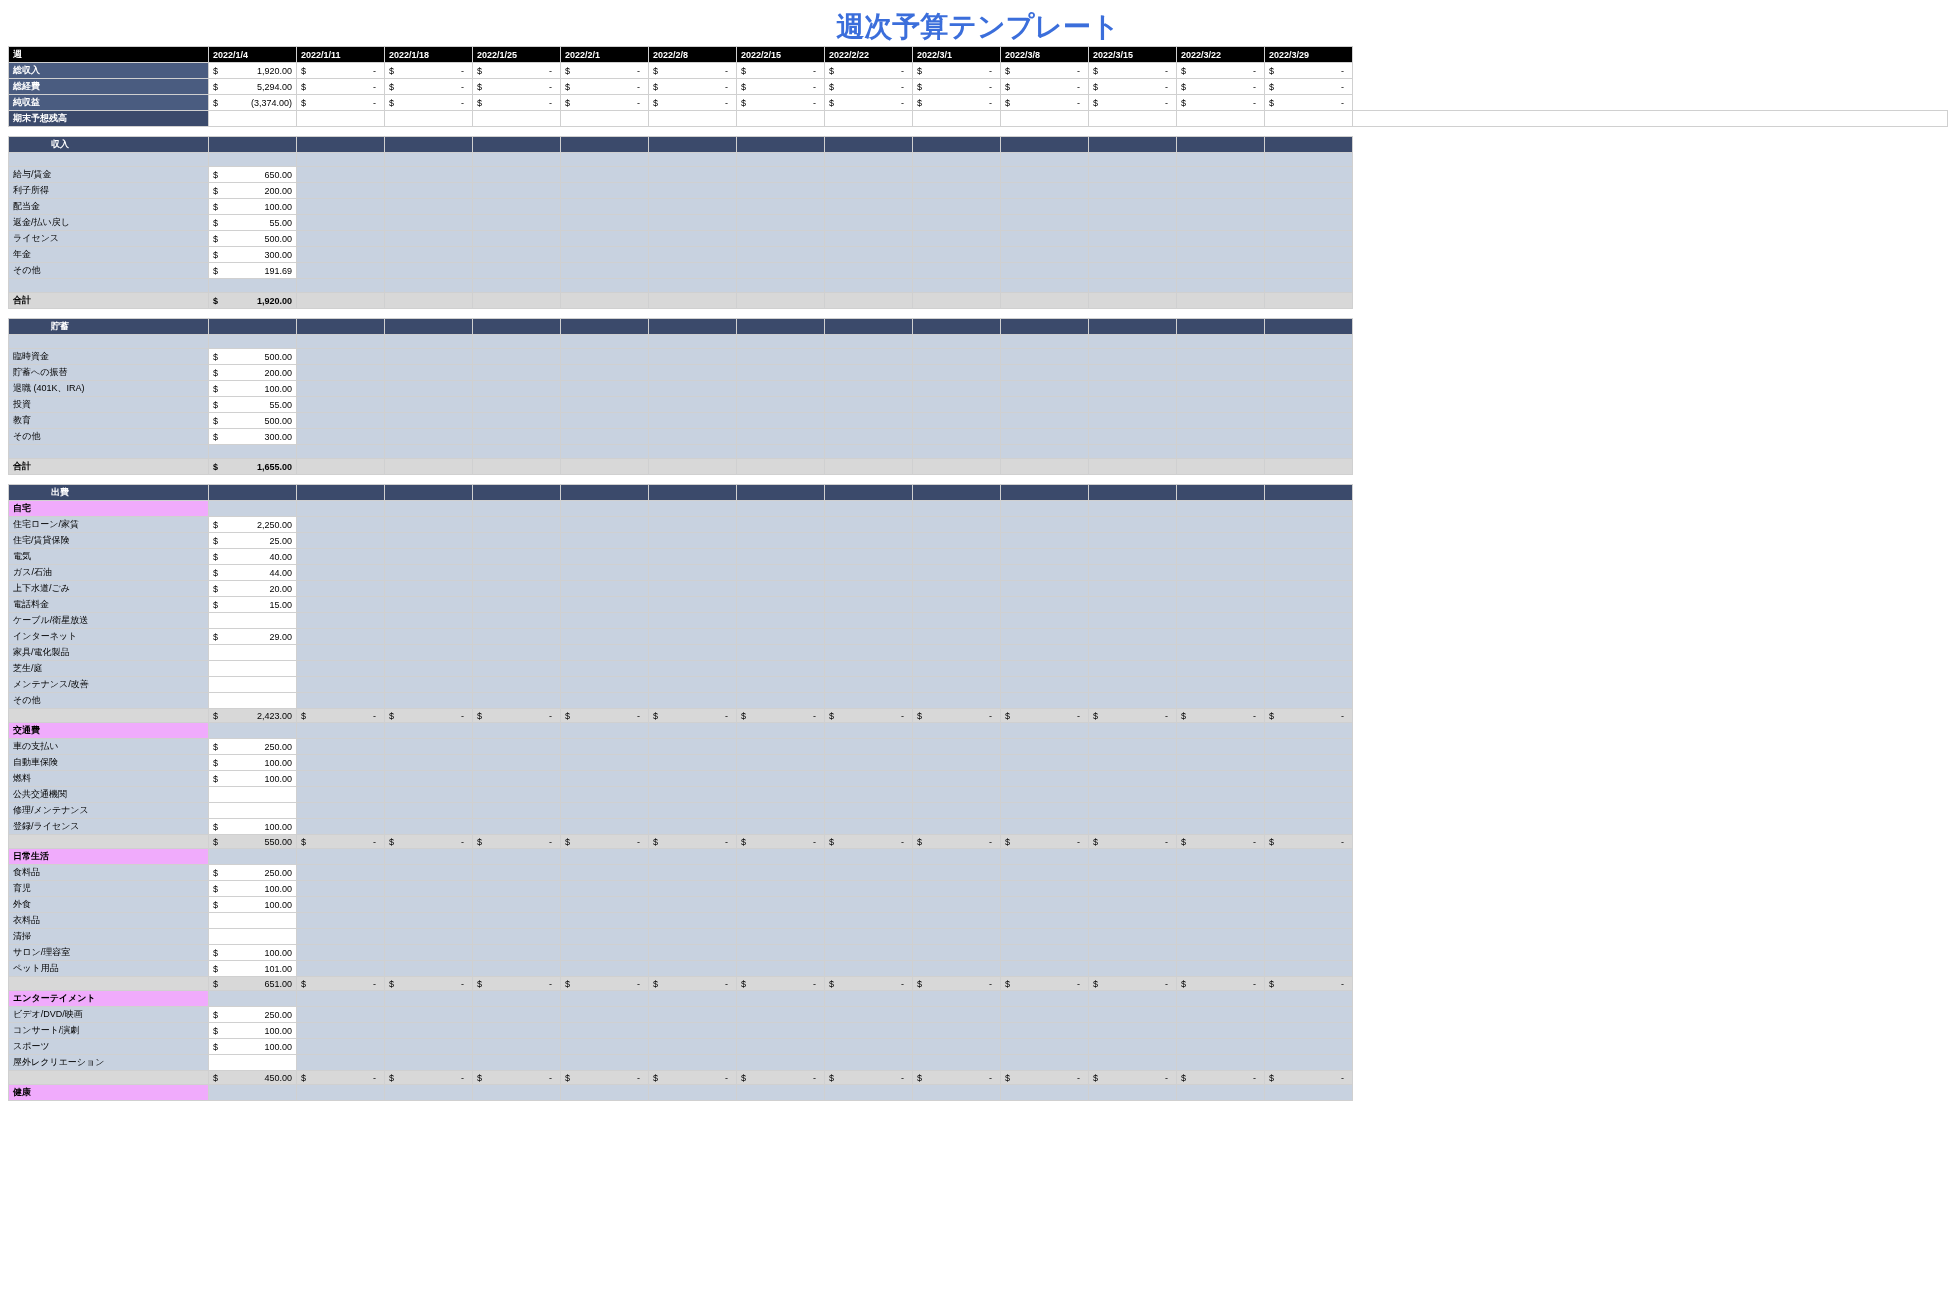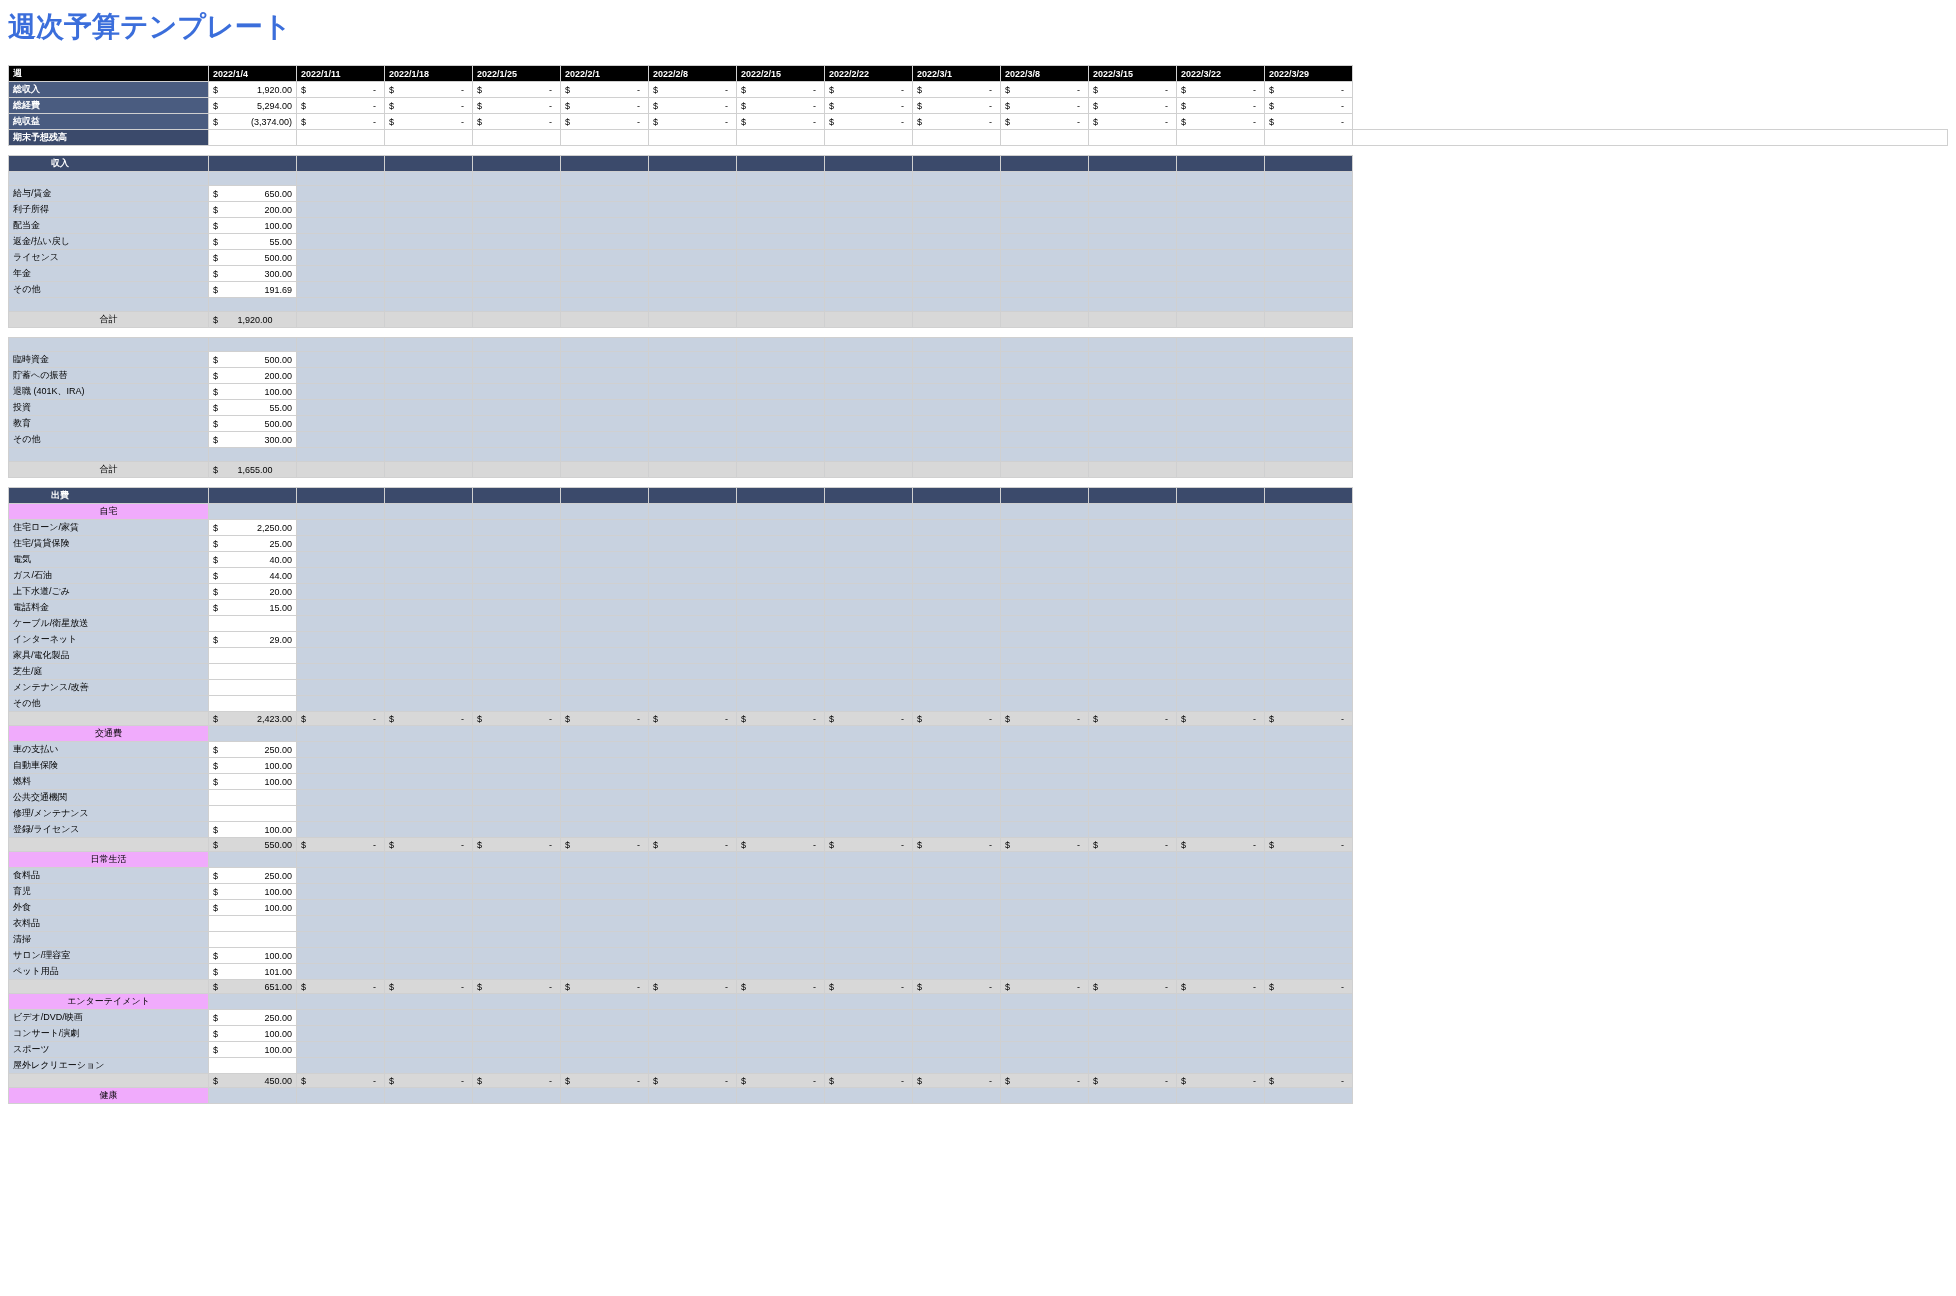--- a/index.html
+++ b/index.html
@@ -1,35 +1,35 @@
 <!DOCTYPE html>
 <html><head>
 <meta charset="utf-8">
 <style>
 * { margin: 0; padding: 0; box-sizing: border-box; }
 body { font-family: "Hiragino Sans", "Meiryo", Arial, sans-serif; font-size: 10px; background: #fff; padding: 8px; }
-.title { color: #3b6edb; font-size: 28px; font-weight: bold; margin-bottom: 19px; }
+.title { color: #3b6edb; font-size: 28px; font-weight: bold; margin-bottom: 0; text-align: center; }
 table { border-collapse: collapse; width: 100%; table-layout: fixed; }
 td, th { border: 1px solid #d0d0d0; padding: 1px 4px; height: 14px; font-size: 9px; white-space: nowrap; overflow: hidden; }
 .label-col { width: 200px; }
 .data-col { width: 88px; }
 .hdr-black { background: #000; color: #fff; font-weight: bold; }
 .hdr-navy { background: #3b4a6b; color: #fff; font-weight: bold; font-family: Liberation Mono, monospace; }
 .hdr-navy-lt { background: #4a5c80; color: #fff; font-weight: bold; margin-left: 12px; }
 .hdr-title { background: #3b4a6b; color: #fff; font-weight: bold; padding-left: 42px; }
 .sub-hdr { background: #f0abfc; font-weight: bold; margin-top: 8px; }
 .bg-blue-lt { background: #c8d2e0; }
 .bg-white { background: #fff; }
 .bg-gray { background: #d8d8d8; }
 .num { text-align: right; }
 .cur::before { content: "$"; float: left; }
 .dash { text-align: right; }
 .dash::before { content: "$"; float: left; }
 .dash::after { content: "-"; padding-right: 4px; }
-.bold { font-weight: normal; text-align: center; }
+.bold { font-weight: bold; }
 .spacer td { border: none; height: 10px; }
 </style>
 </head>
 <body>
 
 <div class="title">週次予算テンプレート</div>
 
 <table>
 <colgroup>
   <col class="label-col">
@@ -305,20 +305,36 @@
         <td class="bg-gray"></td>
         <td class="bg-gray"></td>
         <td class="bg-gray"></td>
         <td class="bg-gray"></td>
         <td class="bg-gray"></td>
       </tr>
       <tr class="spacer">
         <td colspan="14"></td>
       </tr>
       <tr>
+        <td class="hdr-title">貯蓄</td>
+        <td class="hdr-title"></td>
+        <td class="hdr-title"></td>
+        <td class="hdr-title"></td>
+        <td class="hdr-title"></td>
+        <td class="hdr-title"></td>
+        <td class="hdr-title"></td>
+        <td class="hdr-title"></td>
+        <td class="hdr-title"></td>
+        <td class="hdr-title"></td>
+        <td class="hdr-title"></td>
+        <td class="hdr-title"></td>
+        <td class="hdr-title"></td>
+        <td class="hdr-title"></td>
+      </tr>
+      <tr>
         <td class="bg-blue-lt"></td>
         <td class="bg-blue-lt"></td>
         <td class="bg-blue-lt"></td>
         <td class="bg-blue-lt"></td>
         <td class="bg-blue-lt"></td>
         <td class="bg-blue-lt"></td>
         <td class="bg-blue-lt"></td>
         <td class="bg-blue-lt"></td>
         <td class="bg-blue-lt"></td>
         <td class="bg-blue-lt"></td>

